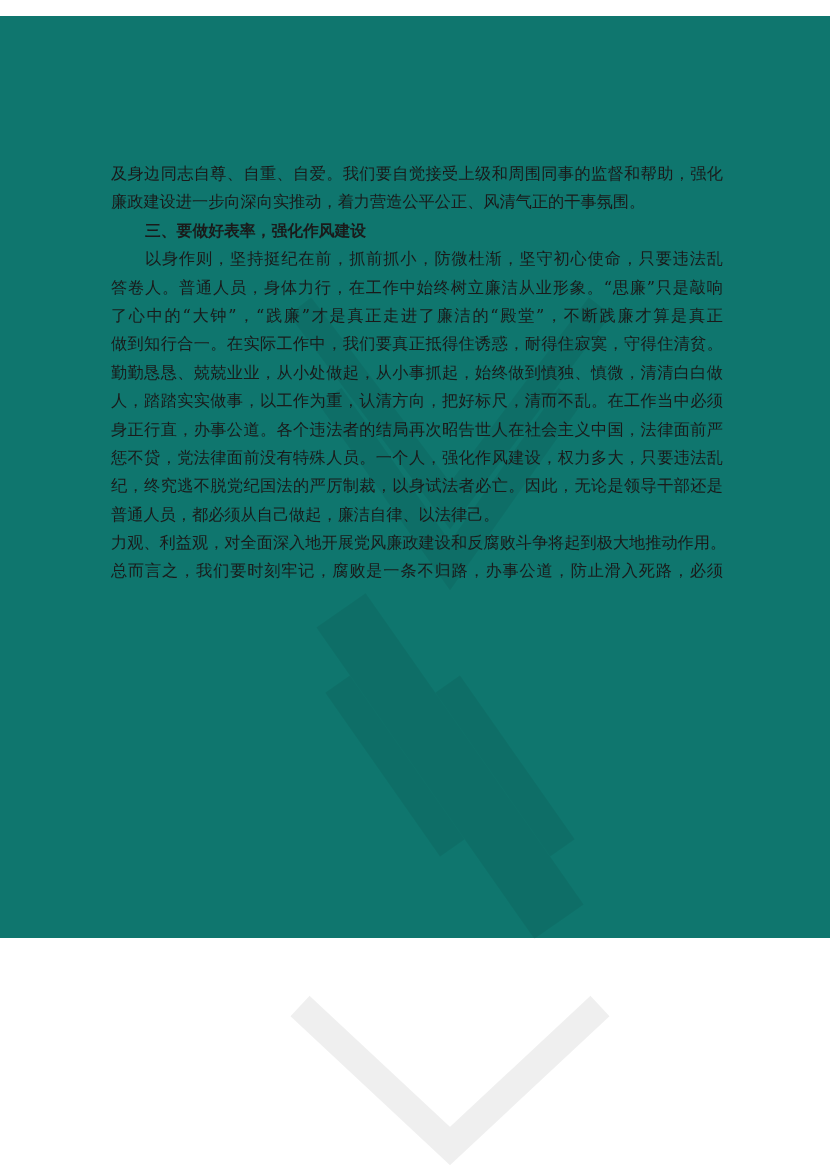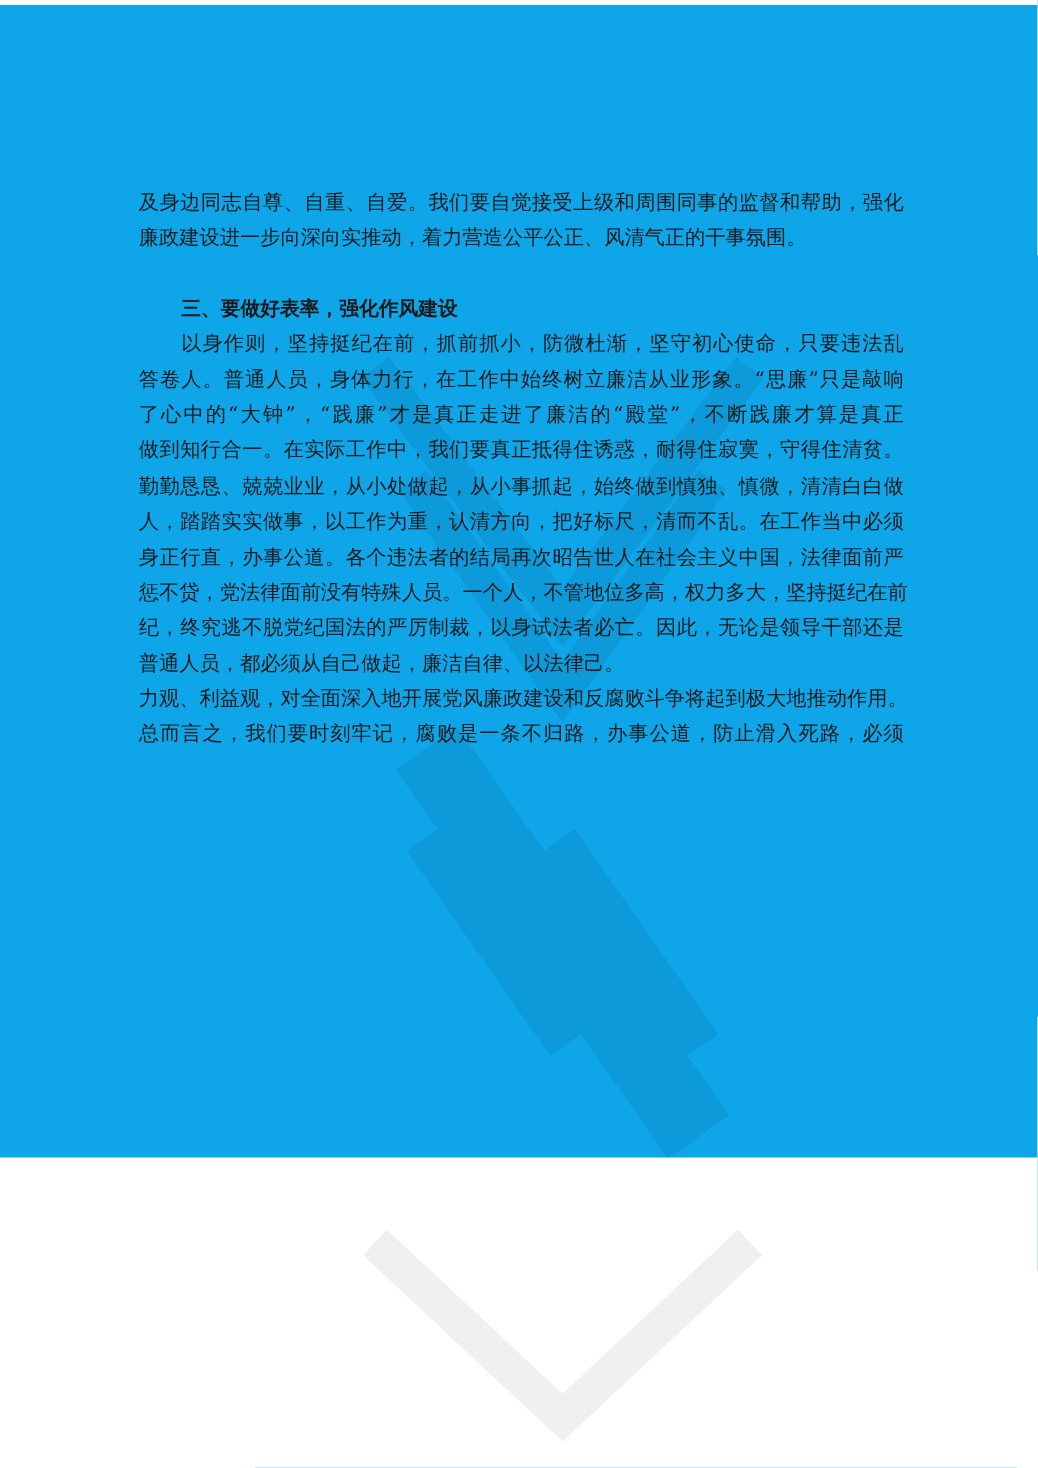--- a/index.html
+++ b/index.html
@@ -10,24 +10,24 @@
     body {
       width: 830px;
       height: 1174px;
       position: relative;
       overflow: hidden;
       font-family: "DejaVu Serif", "Liberation Serif", serif;
       color: #1a1a1a;
     }
     .page {
       position: absolute;
-      left: 0; top: 4px;
+      left: 0; top: 16px;
       width: 830px;
       height: 922px;
-      background: #0ea5e9;
+      background: #0f766e;
     }
     .watermark {
       position: absolute;
       left: 270px;
       top: 230px;
       width: 360px;
       height: 940px;
       pointer-events: none;
       opacity: 0.06;
     }
@@ -50,21 +50,20 @@
       text-align-last: left;
     }
     .indent {
       padding-left: 34px;
     }
     .heading {
       font-weight: bold;
       font-family: "DejaVu Sans", "Liberation Sans", sans-serif;
       font-size: 15.8px;
       text-align-last: left;
-      margin-top: 28px;
     }
   </style>
 </head>
 <body>
 
 <div class="page">
 
   <svg class="watermark" viewBox="0 0 360 940" xmlns="http://www.w3.org/2000/svg">
     <g fill="none" stroke="#000" stroke-width="28">
       <polyline points="30,60 180,260 330,60"></polyline>
@@ -90,21 +89,21 @@
     </div>
 
     <div>
       <div class="line indent">以身作则，坚持挺纪在前，抓前抓小，防微杜渐，坚守初心使命，只要违法乱</div>
       <div class="line">答卷人。普通人员，身体力行，在工作中始终树立廉洁从业形象。“思廉”只是敲响</div>
       <div class="line">了心中的“大钟”，“践廉”才是真正走进了廉洁的“殿堂”，不断践廉才算是真正</div>
       <div class="line">做到知行合一。在实际工作中，我们要真正抵得住诱惑，耐得住寂寞，守得住清贫。</div>
       <div class="line">勤勤恳恳、兢兢业业，从小处做起，从小事抓起，始终做到慎独、慎微，清清白白做</div>
       <div class="line">人，踏踏实实做事，以工作为重，认清方向，把好标尺，清而不乱。在工作当中必须</div>
       <div class="line">身正行直，办事公道。各个违法者的结局再次昭告世人在社会主义中国，法律面前严</div>
-      <div class="line">惩不贷，党法律面前没有特殊人员。一个人，不管地位多高，权力多大，坚持挺纪在前</div>
+      <div class="line">惩不贷，党法律面前没有特殊人员。一个人，强化作风建设，权力多大，只要违法乱</div>
       <div class="line">纪，终究逃不脱党纪国法的严厉制裁，以身试法者必亡。因此，无论是领导干部还是</div>
       <div class="line last">普通人员，都必须从自己做起，廉洁自律、以法律己。</div>
     </div>
 
     <div>
       <div class="line">力观、利益观，对全面深入地开展党风廉政建设和反腐败斗争将起到极大地推动作用。</div>
       <div class="line">总而言之，我们要时刻牢记，腐败是一条不归路，办事公道，防止滑入死路，必须</div>
     </div>
 
   </div>

